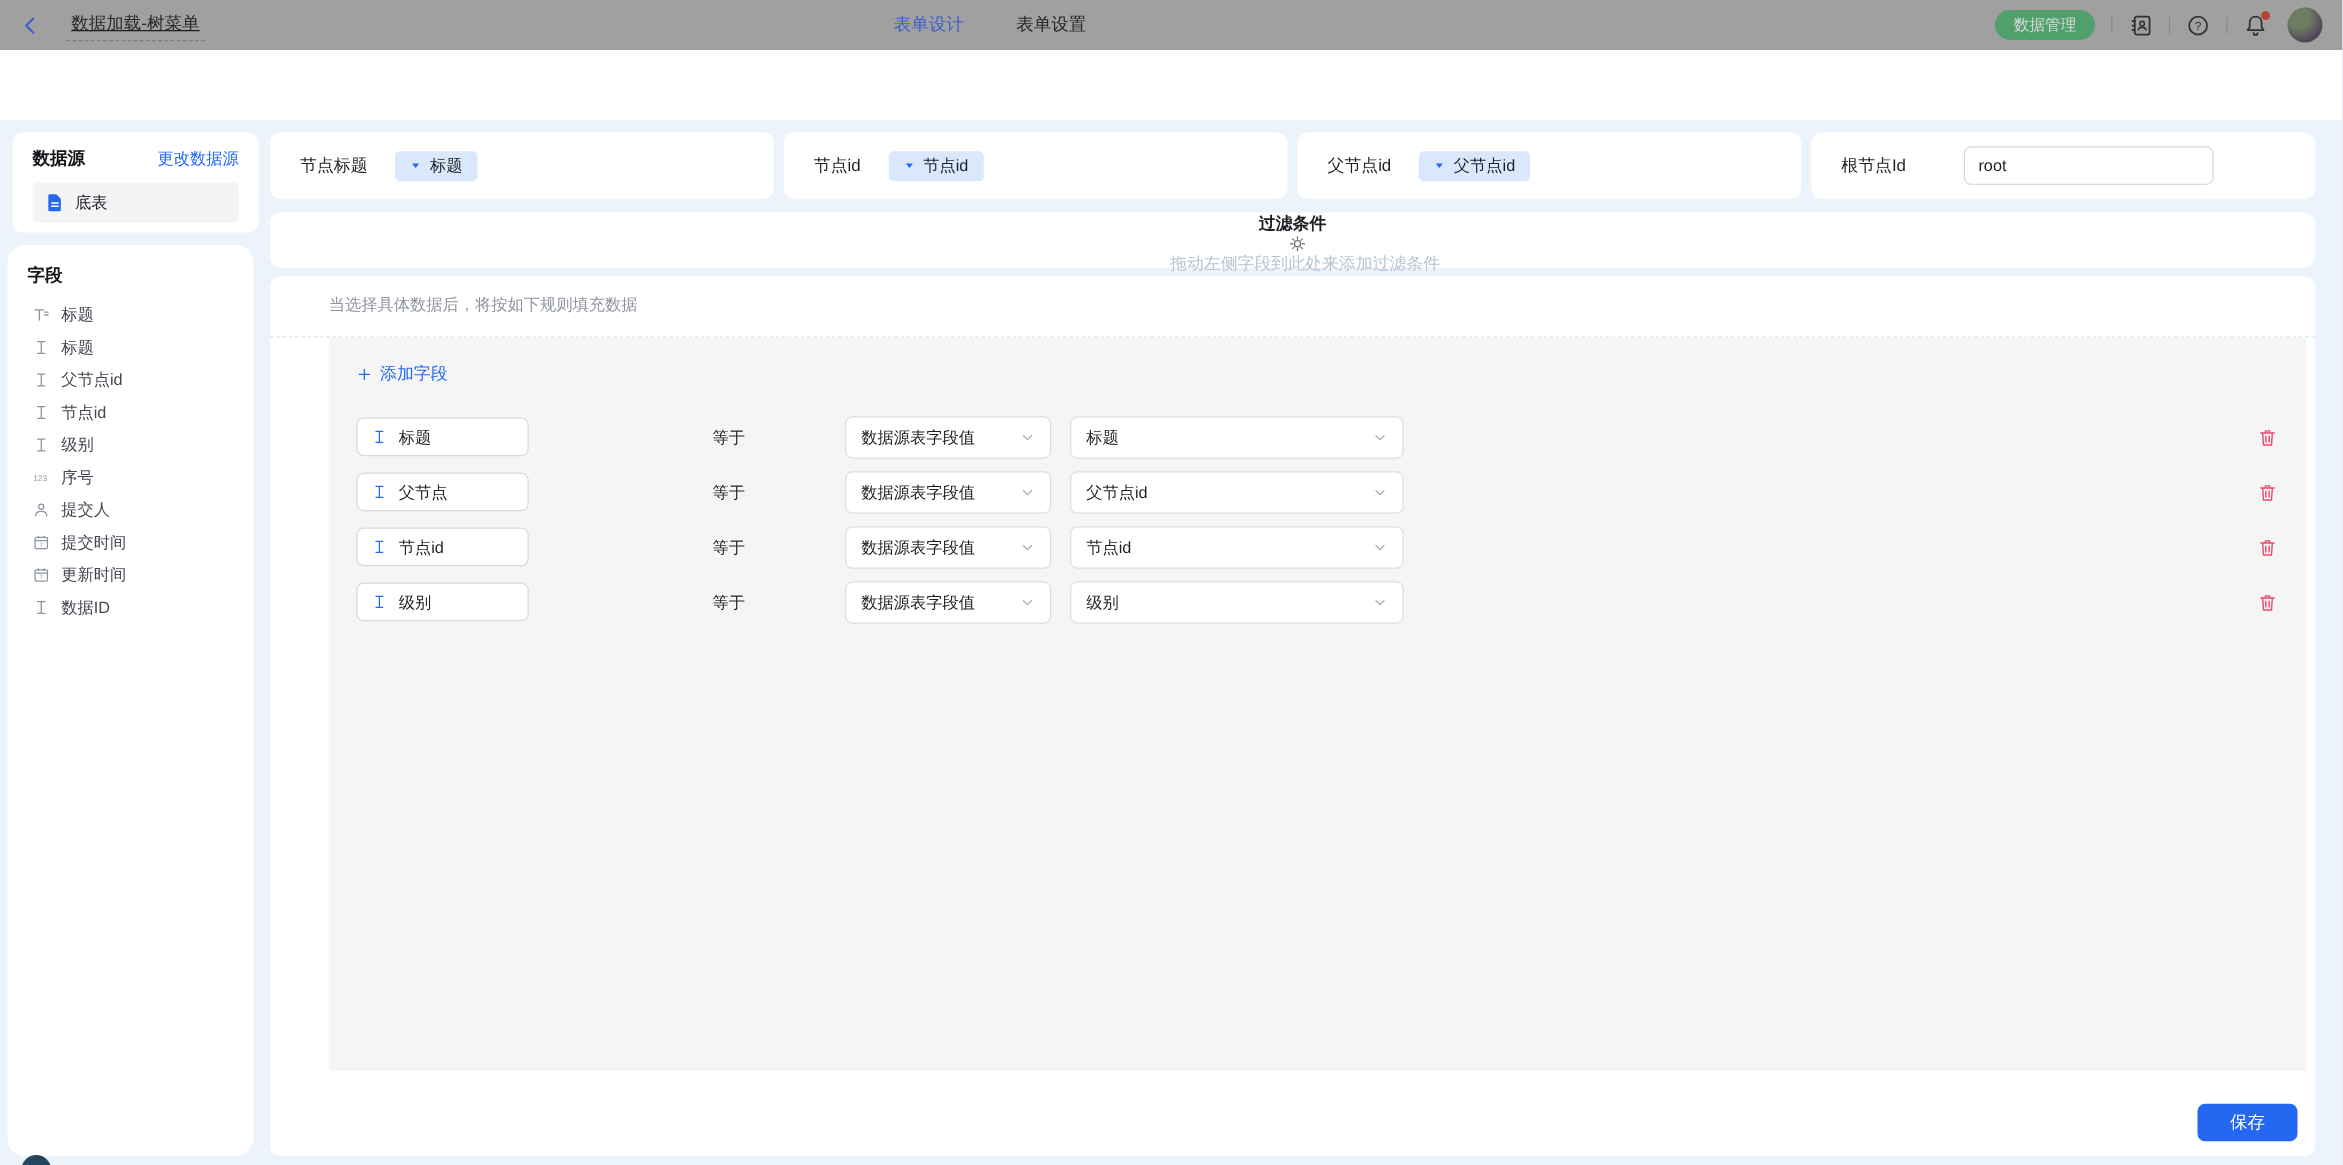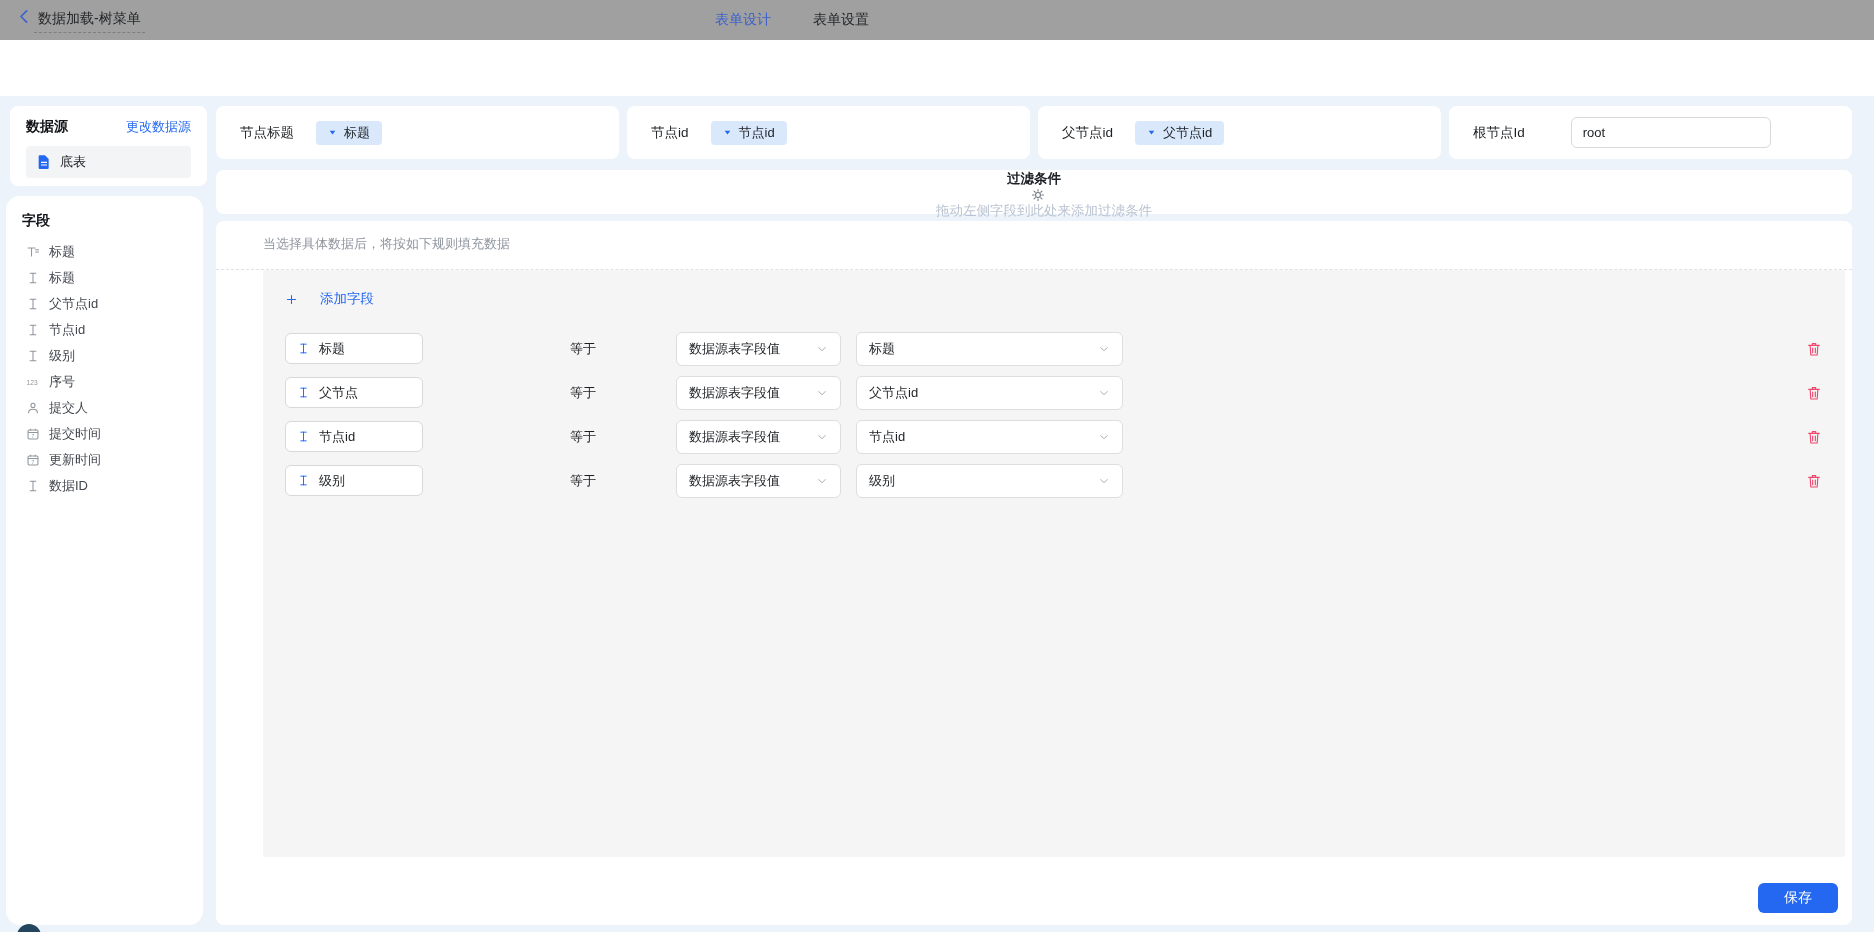--- a/index.html
+++ b/index.html
@@ -9,21 +9,21 @@
     background:var(--body-bg,#edf3fb);
     font-family:"Liberation Sans","DejaVu Sans",sans-serif;
     color:#1c1f23;
   }
   .ic{display:inline-block;vertical-align:middle;flex:none;}
   .ic use{pointer-events:none;}
   svg.def-store{position:absolute;width:0;height:0;overflow:hidden;}
 
   
   .navbar{height:40px;background:#a0a0a0;display:flex;align-items:center;padding:0 16px;position:relative;}
-  .nav-left{display:flex;align-items:flex-start;gap:1px;}
+  .nav-left{display:flex;align-items:center;gap:20px;text-decoration:underline;}
   .back-ic{color:#3d62cc;}
   .nav-title{font-size:14px;color:#26282b;border-bottom:1px dashed #7e7e7e;padding:2px 4px 4px 4px;}
   .nav-tabs{position:absolute;left:715px;top:0;height:100%;display:flex;align-items:center;gap:42px;}
   .tab{font-size:14px;color:#26282b;cursor:pointer;}
   .tab.active{color:#3d62cc;}
   .nav-right{margin-left:auto;display:flex;align-items:center;gap:13px;}
   .pill-btn{height:24px;padding:0 15px;border-radius:13px;background:var(--navbar-green,#4fa06b);
     color:#d9d9d9;font-size:12.5px;display:flex;align-items:center;border:none;cursor:pointer;}
   .vsep{width:1px;height:14px;background:#8a8a8a;}
   .nav-ic{color:#2f3134;cursor:pointer;}
@@ -74,21 +74,21 @@
   .filter-label{font-size:13.5px;font-weight:600;color:#1c1f23;}
   .gear-ic{color:#707680;margin-left:7px;cursor:pointer;}
   .filter-placeholder{font-size:13.5px;color:#bac3d2;margin-left:20px;}
 
   
   .rules-card{position:absolute;left:216px;right:22px;top:125px;bottom:7px;background:#fff;border-radius:8px;}
   .hint{position:absolute;left:47px;top:14px;font-size:13px;color:#8f959e;}
   .dash-divider{position:absolute;left:0;right:0;top:48px;border-top:1px dashed #dfe1e6;}
   .gray-panel{position:absolute;left:47px;right:7px;top:49px;bottom:68px;
     background:var(--panel-gray,#f5f5f6);padding:20px 0 0 22px;border-radius:2px;}
-  .add-field{display:inline-flex;align-items:center;gap:22px;font-size:13.5px;
+  .add-field{display:inline-flex;align-items:center;gap:6px;font-size:13.5px;
     color:var(--accent,#2468f2);cursor:pointer;background:none;border:none;font-family:inherit;}
   .rules{margin-top:22px;display:flex;flex-direction:column;gap:10px;}
   .rule-row{display:flex;align-items:center;height:34px;margin-right:23px;}
   .field-box{width:138px;height:31px;background:#fff;border:1px solid #d9d9d9;border-radius:6px;
     display:flex;align-items:center;gap:9px;padding:0 11px;}
   .field-box .ic{color:var(--accent,#2468f2);}
   .field-box-label{font-size:13px;color:#1c1f23;}
   .op{margin-left:147px;width:30px;font-size:13px;color:#1c1f23;}
   .sel{height:34px;background:#fff;border:1px solid #dcdee2;border-radius:6px;display:flex;
     align-items:center;justify-content:space-between;padding:1px 12px;font-size:13px;color:#1c1f23;cursor:pointer;}
@@ -174,20 +174,39 @@
     <div class="nav-left">
       <svg class="ic back-ic" width="17" height="17">
           <use href="#i-back"></use>
         </svg>
       <span class="nav-title">数据加载-树菜单</span>
     </div>
     <nav class="nav-tabs">
       <span class="tab active">表单设计</span>
         <span class="tab">表单设置</span>
     </nav>
+    <div class="nav-right">
+      <button class="pill-btn">数据管理</button>
+      <span class="vsep"></span>
+      <svg class="ic nav-ic" width="19" height="19">
+          <use href="#i-contact"></use>
+        </svg>
+      <span class="vsep"></span>
+      <svg class="ic nav-ic" width="19" height="19">
+          <use href="#i-help"></use>
+        </svg>
+      <span class="vsep"></span>
+      <span class="bell-wrap">
+        <svg class="ic nav-ic" width="19" height="19">
+            <use href="#i-bell"></use>
+          </svg>
+        <span class="bell-dot"></span>
+      </span>
+      <span class="avatar"></span>
+    </div>
   </header>
 
   <section class="modal">
 
     <div class="modal-body">
 
       <div class="card ds-card">
         <div class="ds-head">
           <span class="ds-title">数据源</span>
           <span class="link">更改数据源</span>

